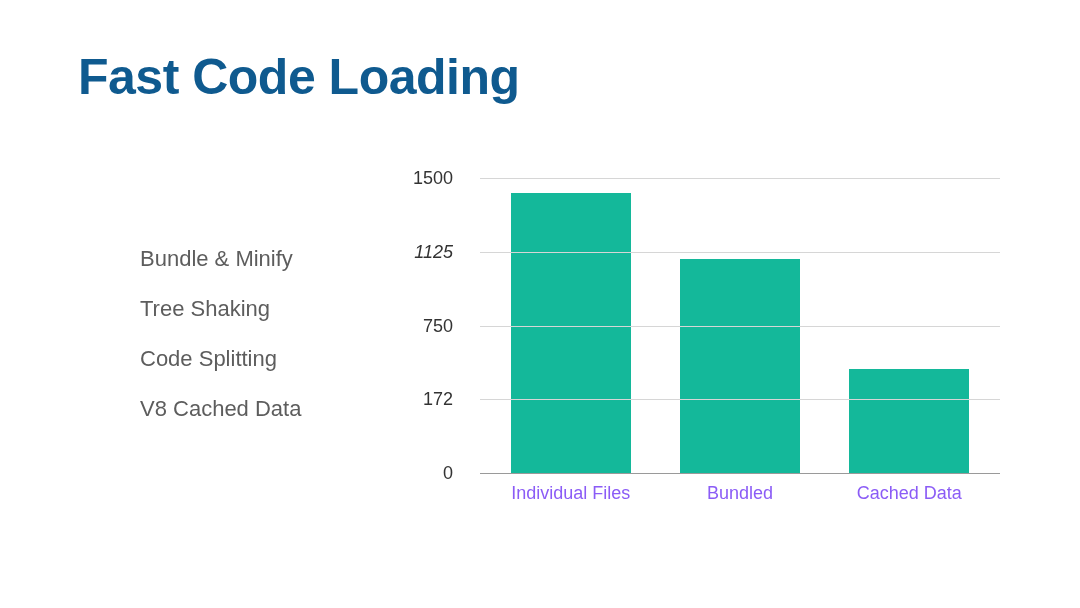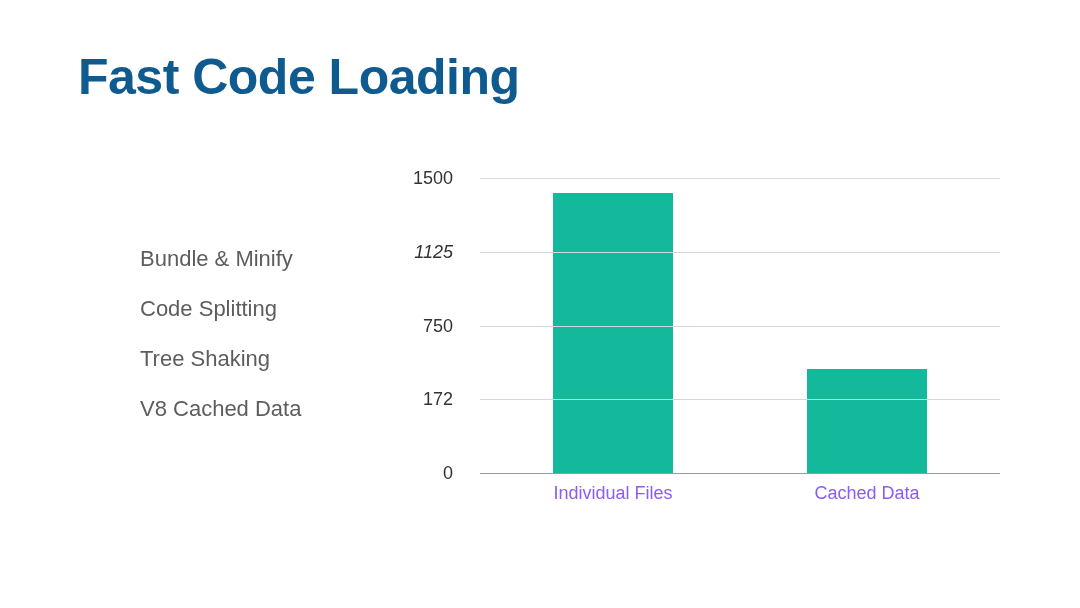--- a/index.html
+++ b/index.html
@@ -102,32 +102,36 @@
 </style>
 </head>
 <body>
 
 <div class="slide">
 
   <div class="title">Fast Code Loading</div>
 
   <div class="bullets">
     <div>Bundle &amp; Minify</div>
+    <div>Tree Shaking</div>
     <div>Code Splitting</div>
-    <div>Tree Shaking</div>
     <div>V8 Cached Data</div>
   </div>
 
   <div class="chart-wrap">
     <div class="plot" id="plot">
 
       <div class="bars" id="bars">
           <div class="bar-col">
             <div class="bar" style="height: 95%; background: rgb(20, 184, 154);"></div>
             <div class="x-label">Individual Files</div>
+          </div>
+          <div class="bar-col">
+            <div class="bar" style="height: 72.6667%; background: rgb(20, 184, 154);"></div>
+            <div class="x-label">Bundled</div>
           </div>
           <div class="bar-col">
             <div class="bar" style="height: 35.3333%; background: rgb(20, 184, 154);"></div>
             <div class="x-label">Cached Data</div>
           </div>
         </div>
     <div class="grid-line base" style="top: 100%;"></div>
         <div class="y-tick" style="top: 100%;">0</div>
         <div class="grid-line" style="top: 75%;"></div>
         <div class="y-tick" style="top: 75%;">172</div>

